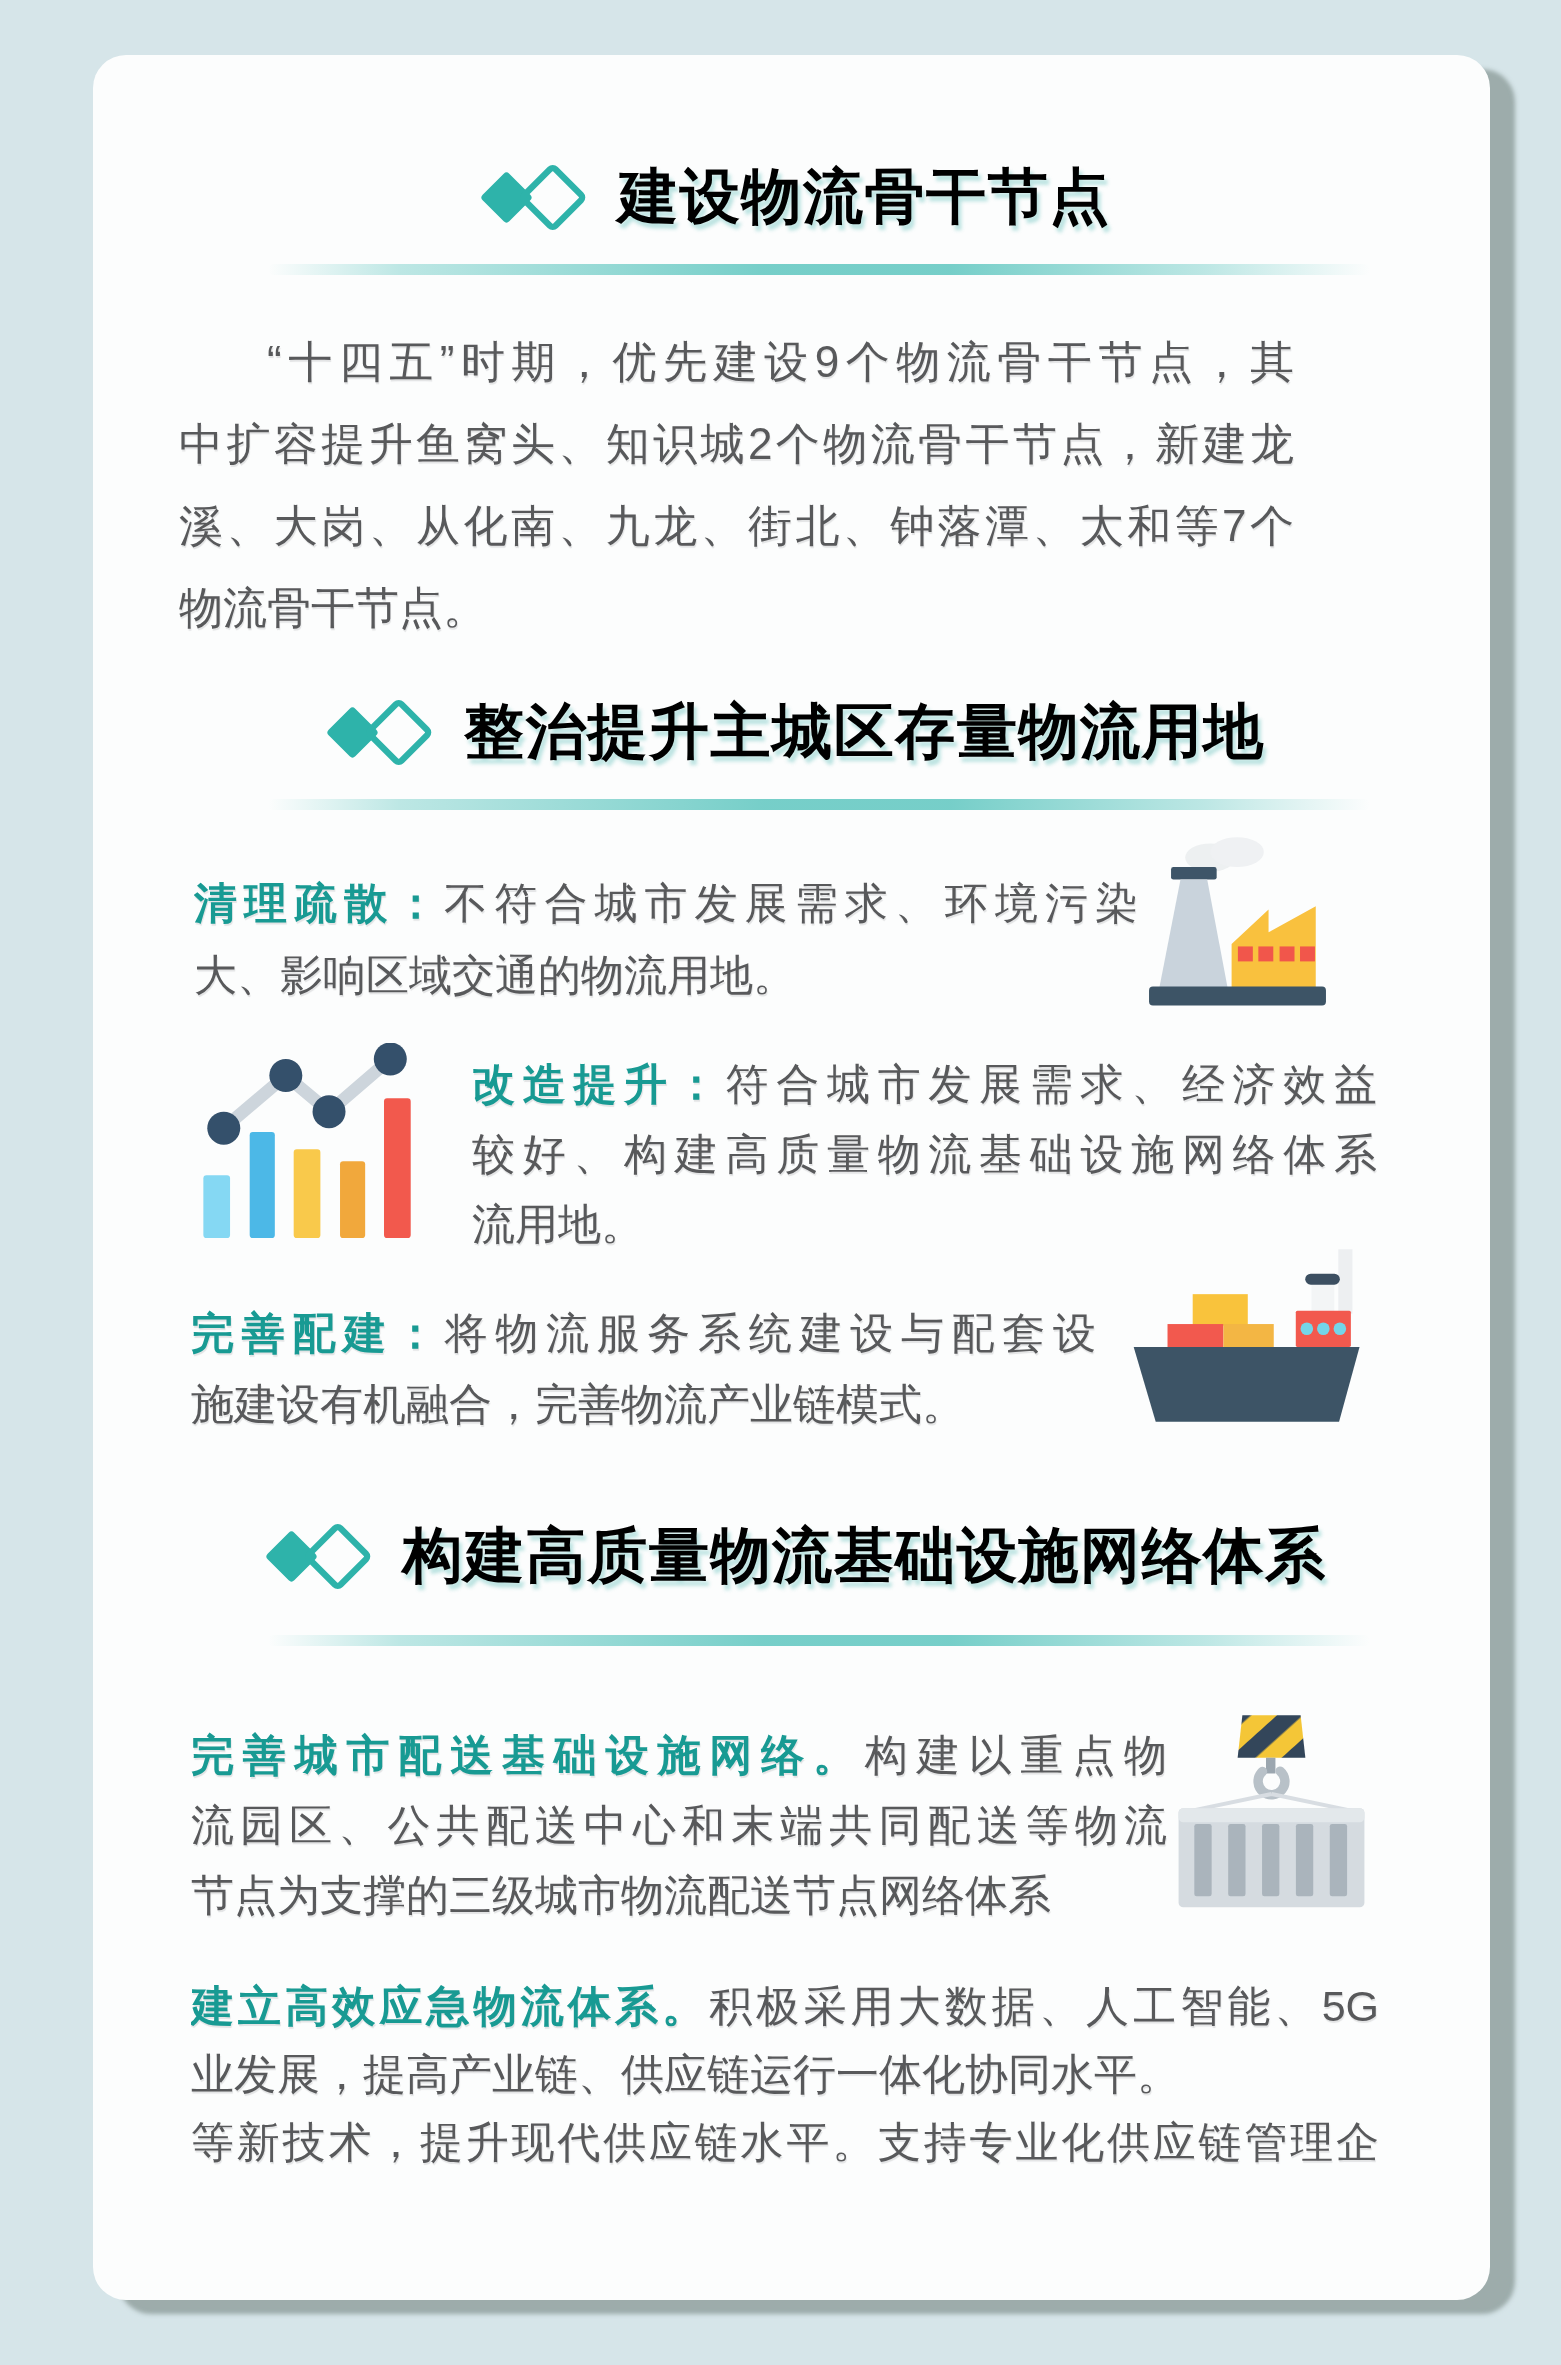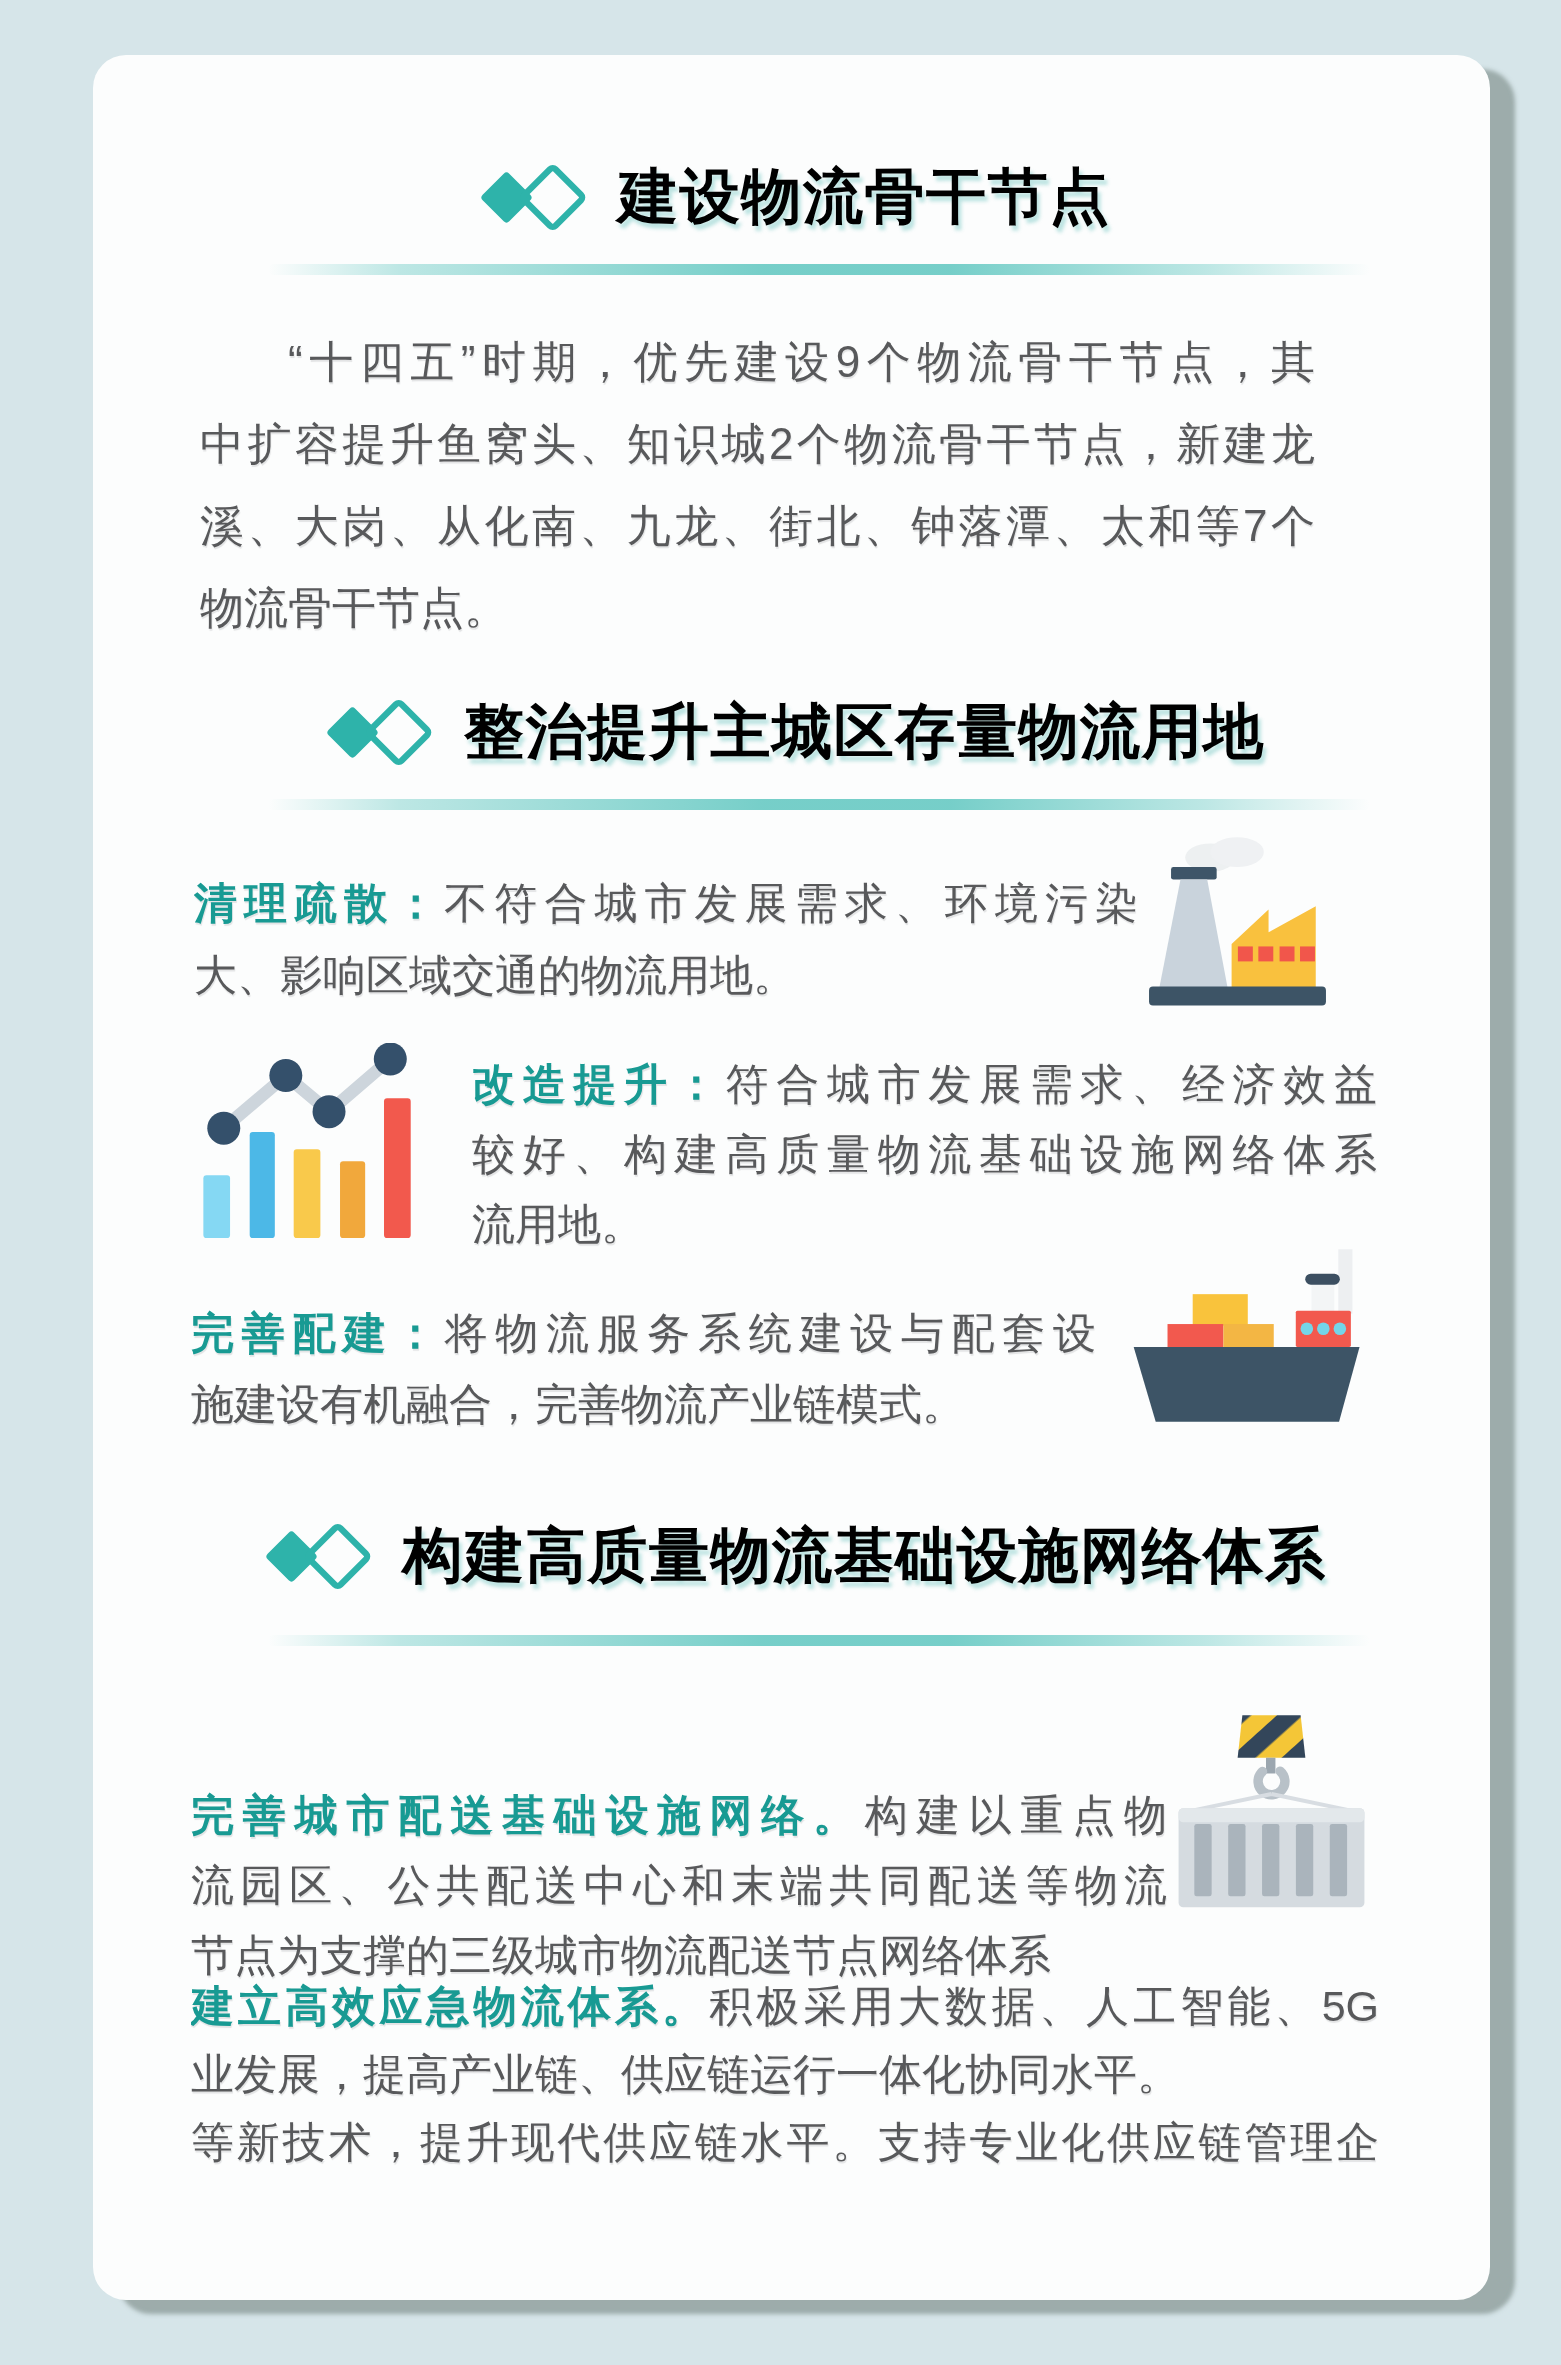--- a/index.html
+++ b/index.html
@@ -41,27 +41,27 @@
   .divider1{top:209px;}
   .divider2{top:744px;}
   .divider3{top:1580px;}
 
   
   .tblock{position:absolute;color:#58595b;text-shadow:0.8px 1.6px 0.8px rgba(88,89,91,0.15);}
   .line{white-space:nowrap;overflow:hidden;text-align:justify;text-align-last:justify;}
   .line.last{text-align-last:left;}
   .lbl{color:#189a93;font-weight:700;}
 
-  .para1{left:107px;top:266px;width:1115px;font-size:44px;line-height:82px;}
+  .para1{left:86px;top:266px;width:1115px;font-size:44px;line-height:82px;}
   .para1 .indent{text-indent:88px;}
 
   .block-clean{left:101px;top:812px;width:944px;font-size:43px;line-height:72px;}
   .block-upgrade{left:379px;top:994px;width:905px;font-size:43px;line-height:70px;}
   .block-complete{left:98px;top:1243px;width:905px;font-size:43px;line-height:71px;}
-  .block-delivery{left:98px;top:1725px;width:976px;font-size:43px;line-height:70px;}
+  .block-delivery{left:98px;top:1665px;width:976px;font-size:43px;line-height:70px;}
   .block-emergency{left:98px;top:1917px;width:1188px;font-size:43px;line-height:68px;}
 
   
   .icon{position:absolute;}
   .icon-factory{left:1056px;top:779px;}
   .icon-chart{left:108px;top:988px;}
   .icon-ship{left:1039px;top:1188px;}
   .icon-crane{left:1084px;top:1657px;}
 </style>
 </head>

